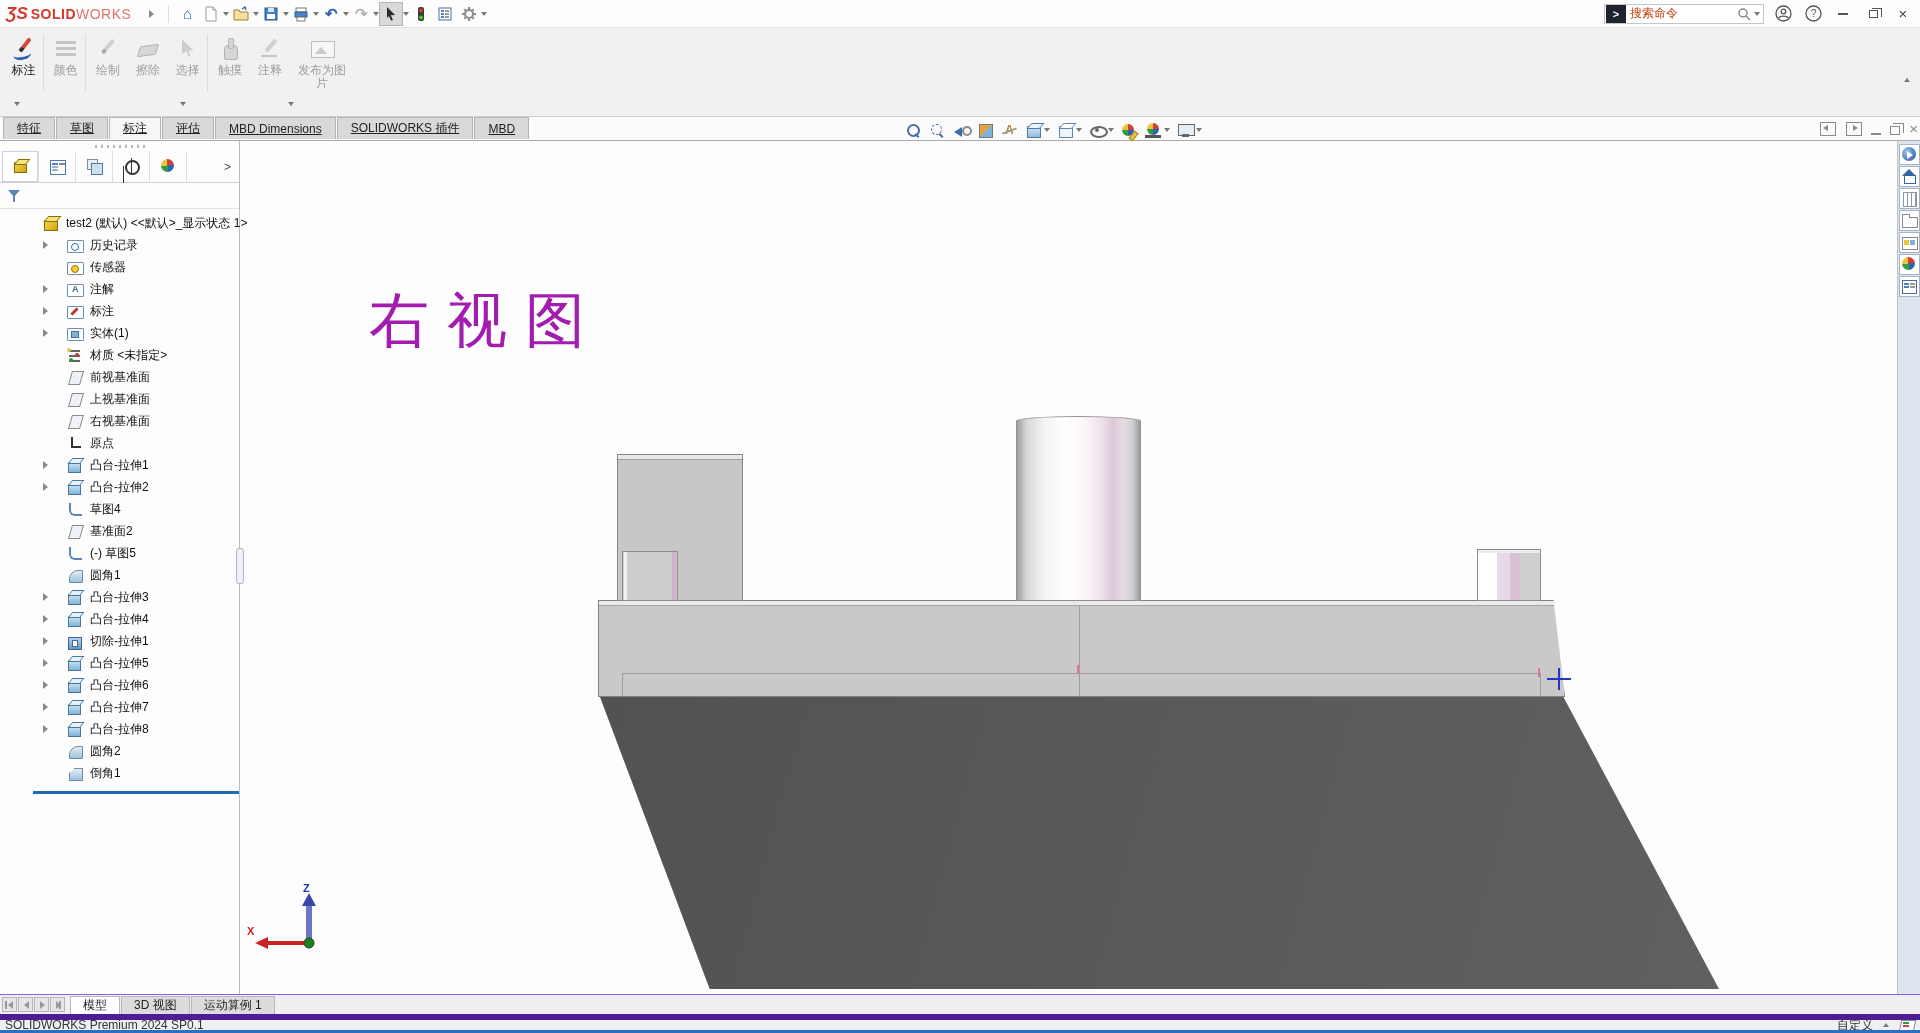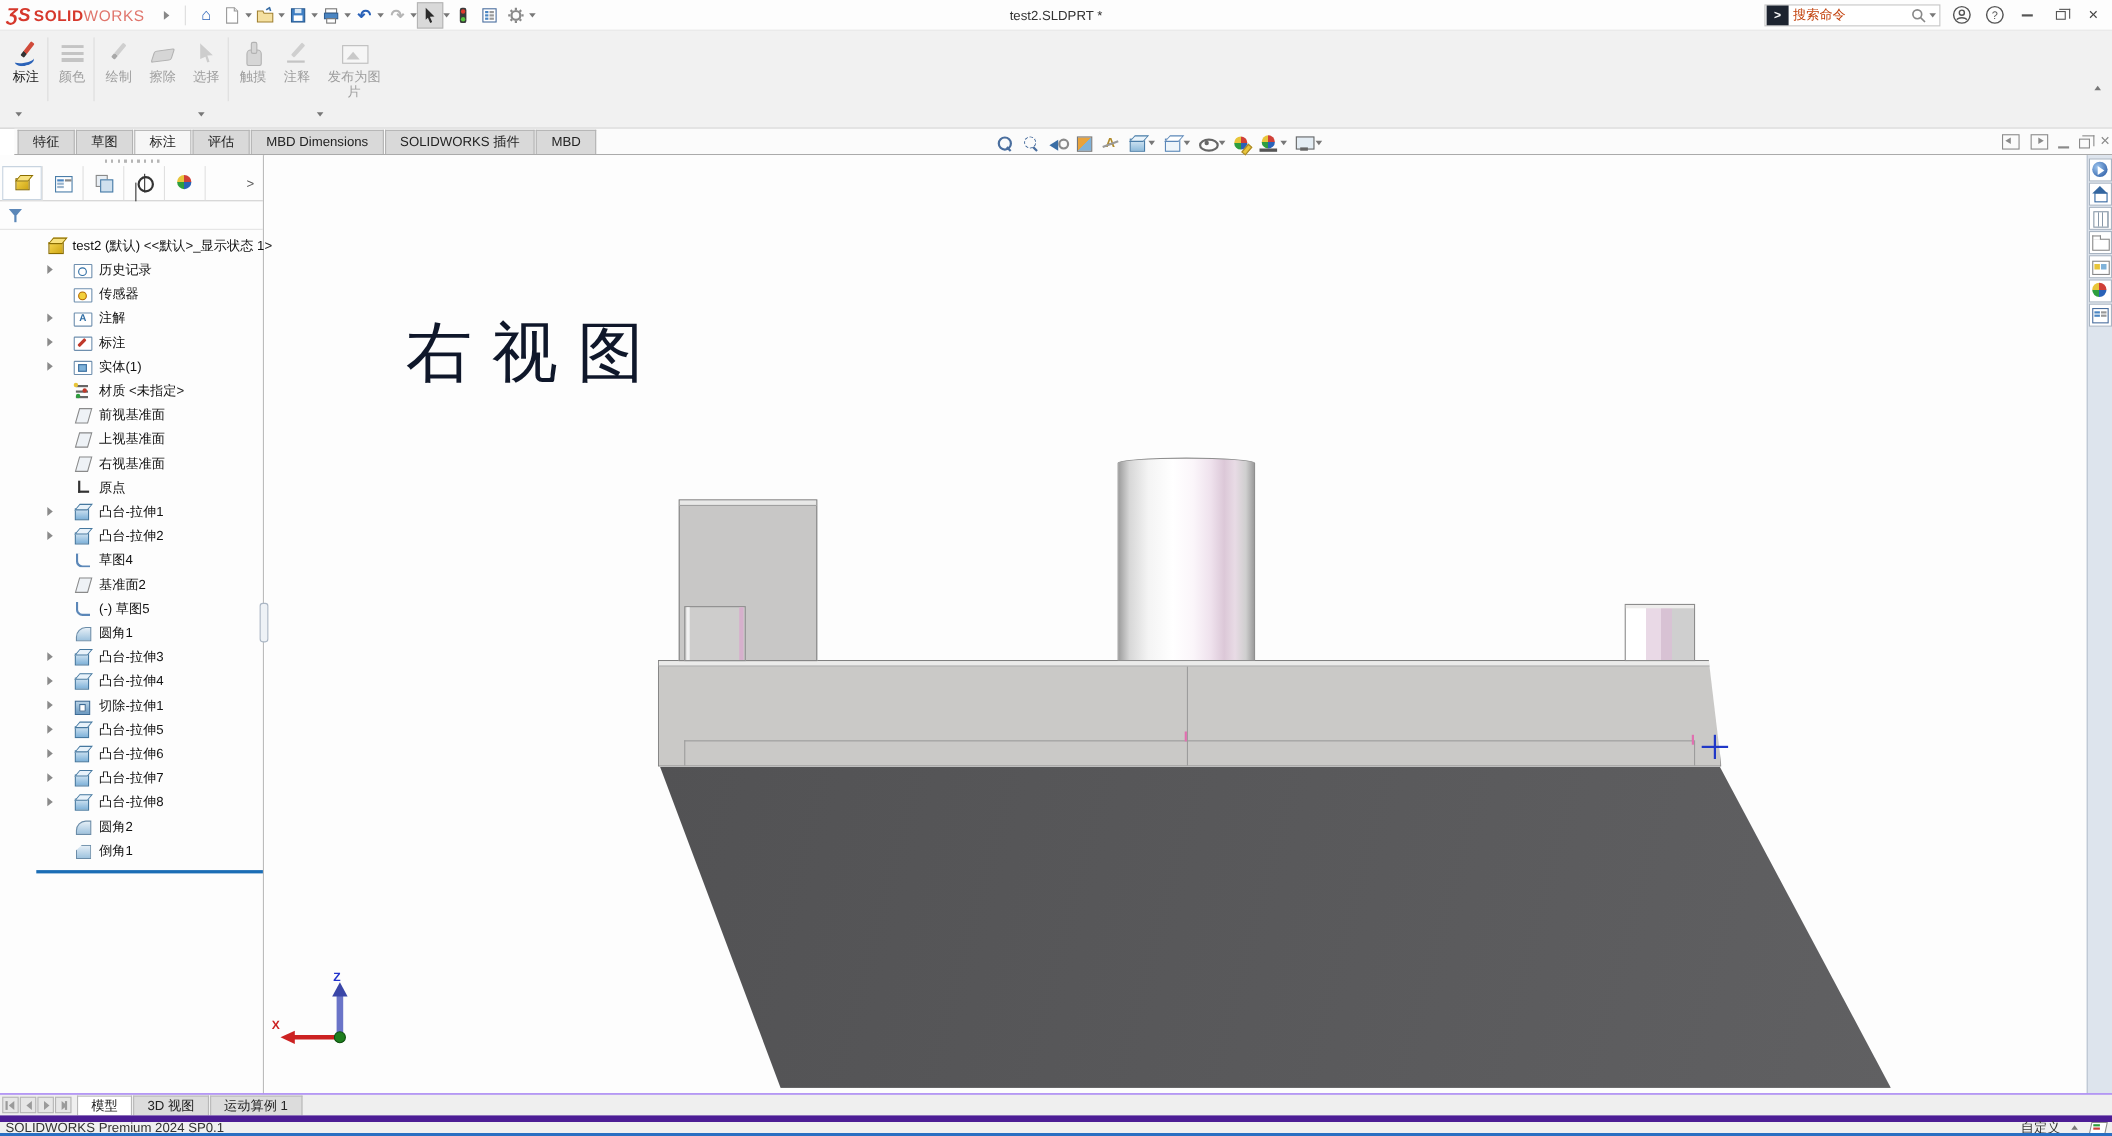--- a/index.html
+++ b/index.html
@@ -67,22 +67,22 @@
       background:#d6d6d6;border:1px solid #b2b2b2;border-radius:2px;}
   .icon-comment-pen::before{content:"";position:absolute;left:12px;top:2px;width:4px;height:15px;
       background:#cfcfcf;transform:rotate(42deg);border-radius:1px;}
   .icon-comment-pen::after{content:"";position:absolute;left:4px;top:19px;width:16px;height:2px;background:#c4c4c4;}
   .icon-publish-image::before{content:"";position:absolute;left:2px;top:5px;width:22px;height:15px;
       border:1px solid #bdbdbd;background:#f6f6f6;}
   .icon-publish-image::after{content:"";position:absolute;left:6px;top:11px;width:0;height:0;
       border-left:6px solid transparent;border-right:6px solid transparent;border-bottom:7px solid #c9c9c9;}
 
   
-  .tabrow{position:absolute;left:13px;top:117px;right:0;height:24px;background:#fbfbfb;
-          border-bottom:1px solid #aaa;display:flex;align-items:center;padding-left:3px;}
+  .tabrow{position:absolute;left:0;top:117px;right:0;height:24px;background:#fbfbfb;
+          border-bottom:1px solid #aaa;display:flex;align-items:flex-start;padding-left:3px;text-decoration:underline;}
   .ctab{height:22px;padding:0 13px;display:flex;align-items:center;background:#d9d9d9;
         border:1px solid #b3b3b3;border-bottom:none;margin-right:1px;color:#222;white-space:nowrap;}
   .ctab.active{background:#f6f6f6;}
   .hud{position:absolute;left:902px;top:119px;height:22px;display:flex;align-items:center;gap:1px;z-index:5;}
   .hudbtn{display:flex;align-items:center;padding:0 3px;height:22px;}
   .hudbtn .dd{display:none;margin-left:2px;}
   .hudbtn.has-dd .dd{display:inline-block;}
   .docwin{position:absolute;right:2px;top:120px;display:flex;align-items:center;gap:9px;z-index:5;}
 
   .mini{position:relative;display:inline-block;width:17px;height:17px;flex:none;}
@@ -391,21 +391,20 @@
             <line x1="13" y1="8" x2="15" y2="8"></line>
             <line x1="3.2" y1="3.2" x2="4.6" y2="4.6"></line>
             <line x1="11.4" y1="11.4" x2="12.8" y2="12.8"></line>
             <line x1="3.2" y1="12.8" x2="4.6" y2="11.4"></line>
             <line x1="11.4" y1="4.6" x2="12.8" y2="3.2"></line>
           </g>
         </svg>
     </span>
       <span class="caret"></span>
 
-    <div class="title-center">test2.SLDPRT *</div>
 
     <div class="tb-right">
       <div class="searchbox">
         <span class="search-tile">&gt;</span>
         <span class="search-text">搜索命令</span>
         <svg width="14" height="14">
             <circle cx="6" cy="6" r="4" fill="none" stroke="#888" stroke-width="1.5"></circle>
             <line x1="9" y1="9" x2="13" y2="13" stroke="#888" stroke-width="1.5"></line>
           </svg>
         <span class="caret" style="margin:0 3px"></span>
@@ -535,21 +534,21 @@
     </div>
   <div class="docwin">
     <span class="mini icon-pane-left"></span>
     <span class="mini icon-pane-right"></span>
     <span class="doc-min"></span>
     <span class="doc-restore"></span>
     <span class="doc-close">×</span>
   </div>
 
   <div class="viewport">
-    <div class="viewlabel" style="color: #0f172a; text-align: center;">右视图</div>
+    <div class="viewlabel" style="color: #a21caf; text-align: center;">右视图</div>
     <div class="shadow"></div>
     <div class="plate">
       <div class="topface"></div>
       <div class="seam"></div>
       <div class="innerline"></div>
       <div class="innervert-l"></div>
       <div class="innervert-r"></div>
     </div>
     <div class="lblock"></div>
     <div class="notch"></div>

